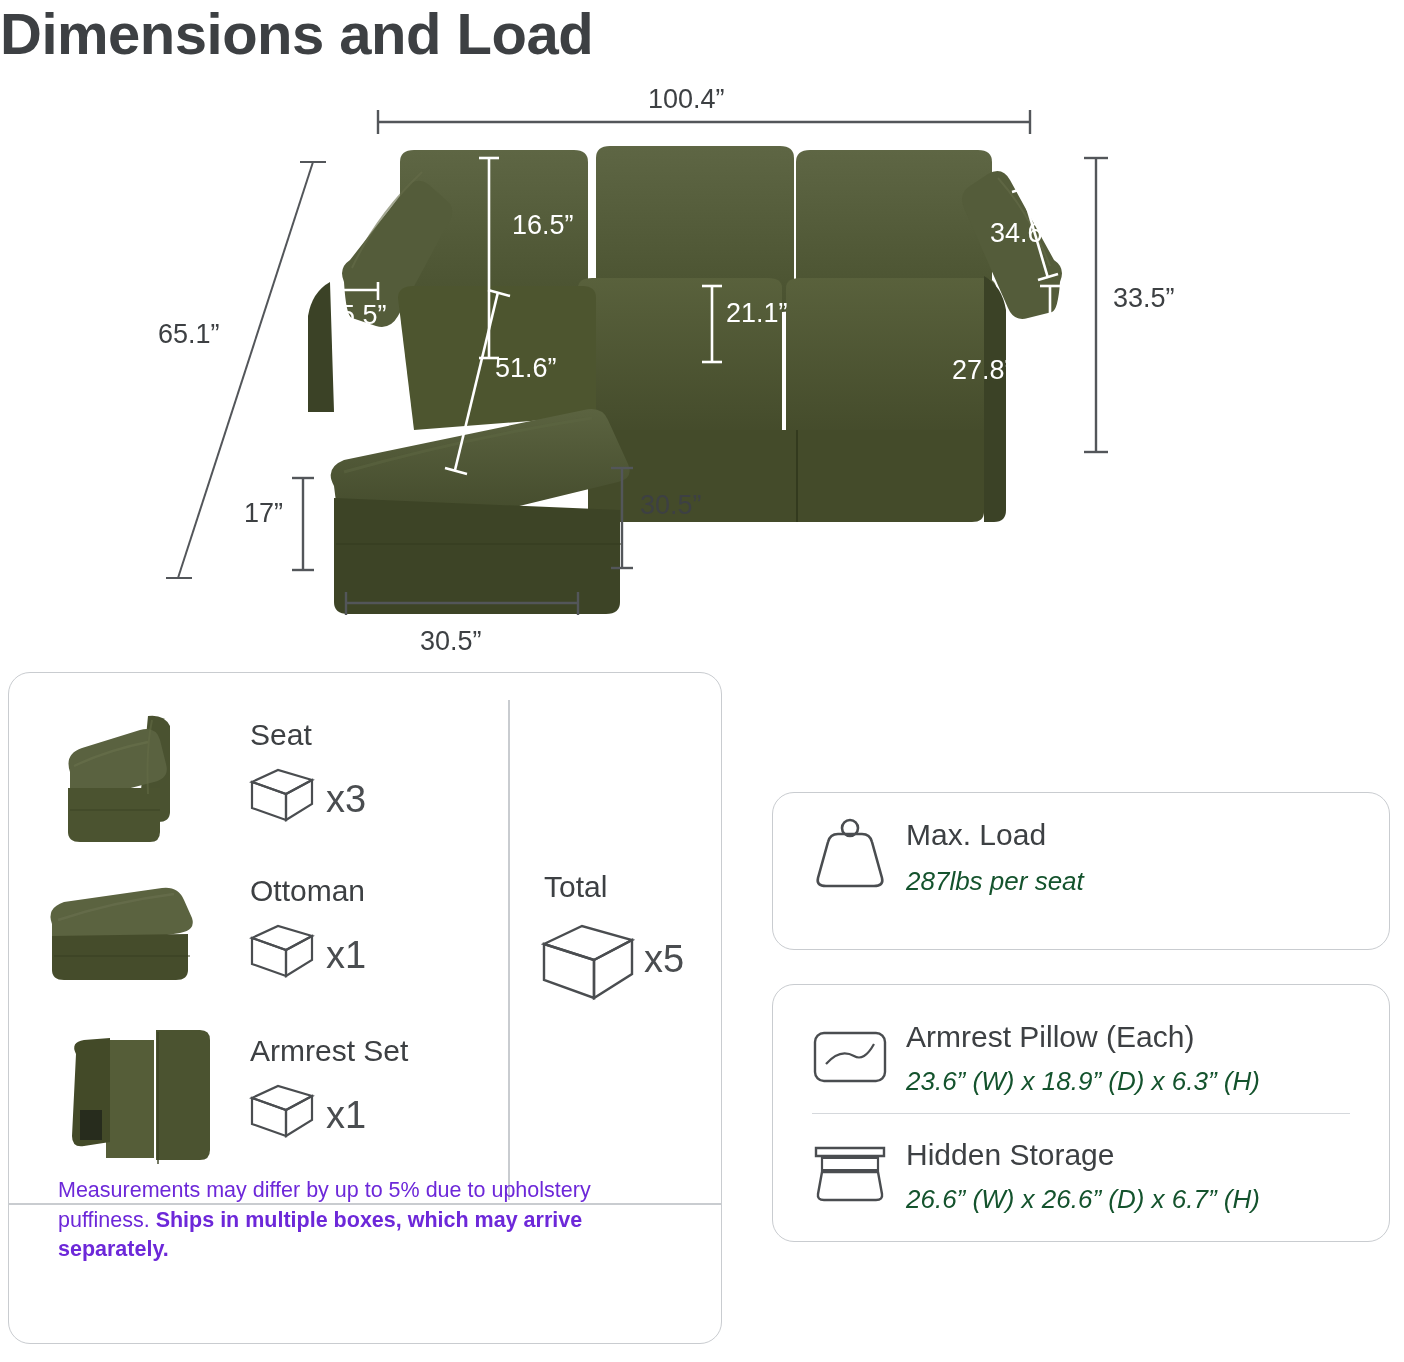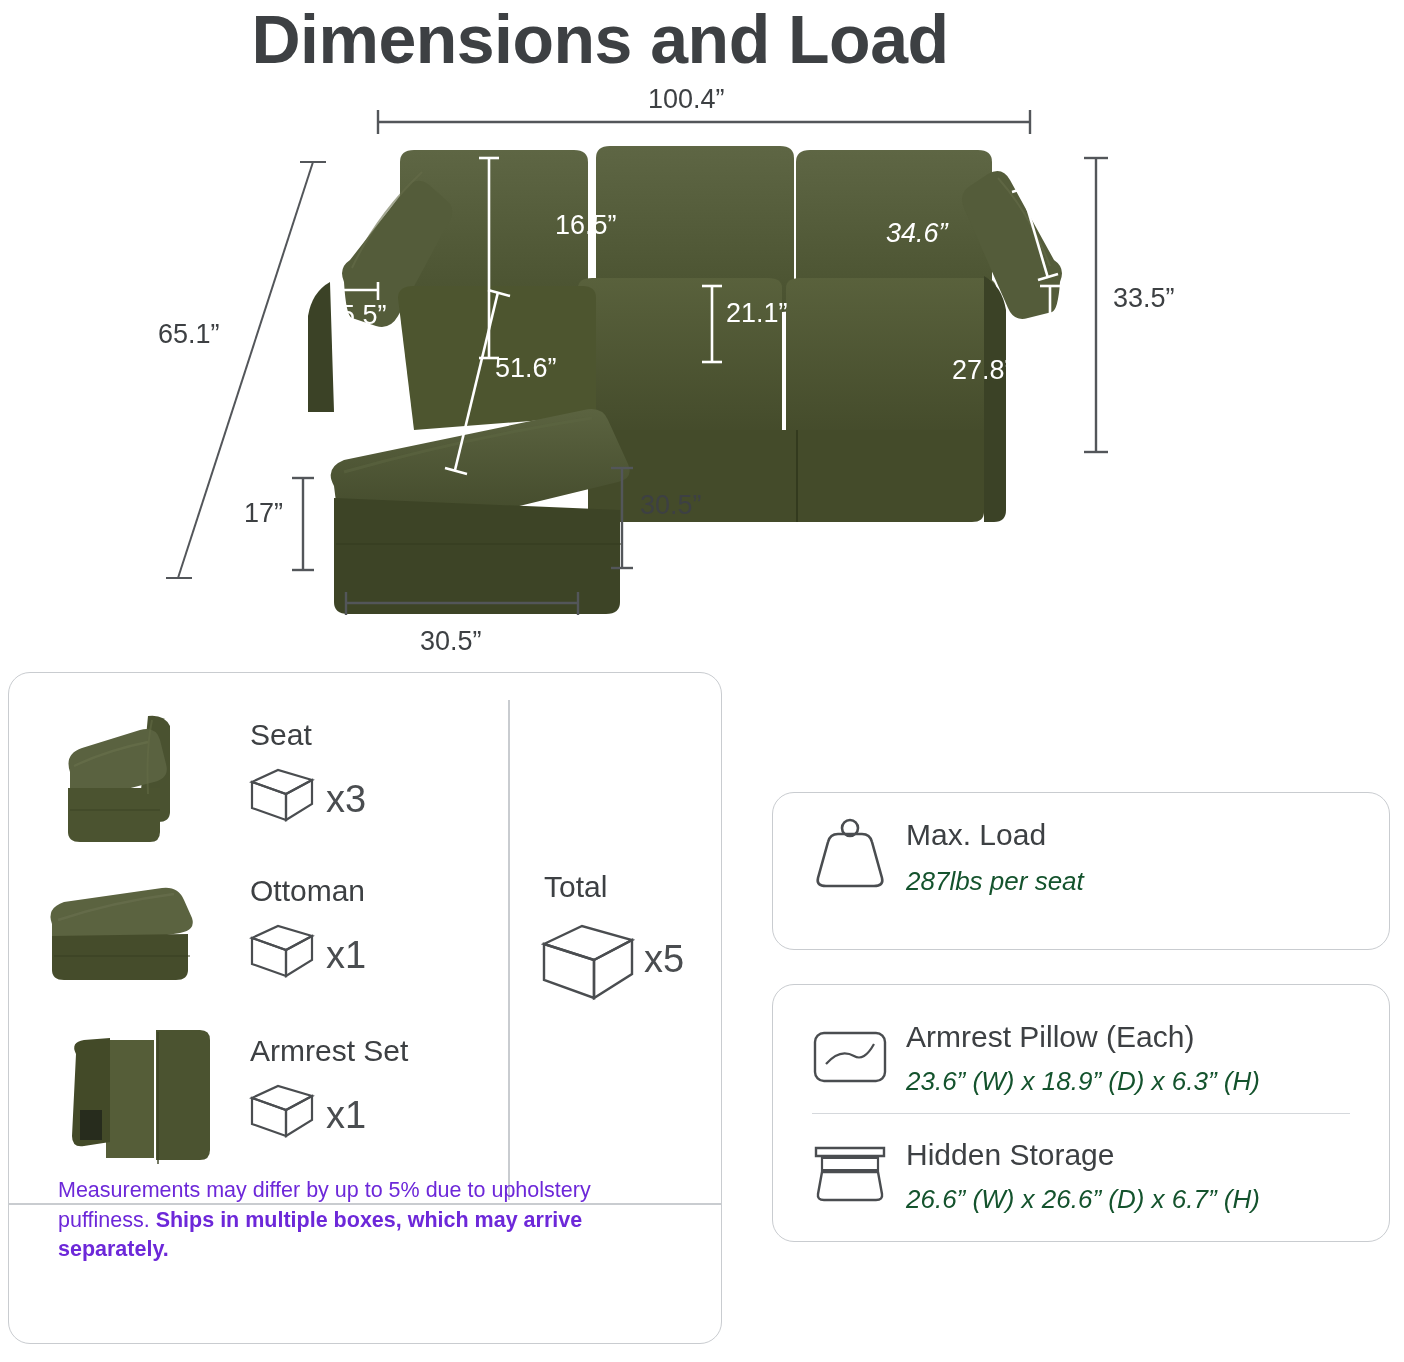--- a/index.html
+++ b/index.html
@@ -15,22 +15,22 @@
     overflow: hidden;
     background: #ffffff;
   }
 
   
   .title {
     position: absolute;
     top: 0px;
     left: 0;
     width: 1200px;
-    text-align: center;
-    font-size: 68px;
+    text-align: left;
+    font-size: 58px;
     font-weight: bold;
     color: #3d4043;
     letter-spacing: -0.5px;
   }
 
   
   .diagram {
     position: absolute;
     top: 70px;
     left: 0;
@@ -230,23 +230,23 @@
       <line x1="622" y1="398" x2="622" y2="498" stroke="#53565a" stroke-width="2.4"></line>
       <line x1="611" y1="398" x2="633" y2="398" stroke="#53565a" stroke-width="2.4"></line>
       <line x1="611" y1="498" x2="633" y2="498" stroke="#53565a" stroke-width="2.4"></line>
 
       <line x1="346" y1="533" x2="578" y2="533" stroke="#53565a" stroke-width="2.4"></line>
       <line x1="346" y1="522" x2="346" y2="545" stroke="#53565a" stroke-width="2.4"></line>
       <line x1="578" y1="522" x2="578" y2="545" stroke="#53565a" stroke-width="2.4"></line>
     </svg>
 
     <div class="dim-label" style="left:648px; top:14px;">100.4”</div>
-    <div class="dim-label white" style="left:512px; top:140px;margin-left:43px;">16.5”</div>
+    <div class="dim-label white" style="left:512px; top:140px;">16.5”</div>
     <div class="dim-label white" style="left:340px; top:230px;">5.5”</div>
-    <div class="dim-label white" style="left:886px; top:148px;font-style:italic;">34.6”</div>
+    <div class="dim-label white" style="left:990px; top:148px;">34.6”</div>
     <div class="dim-label" style="left:1113px; top:213px;">33.5”</div>
     <div class="dim-label white" style="left:726px; top:228px;">21.1”</div>
     <div class="dim-label white" style="left:952px; top:285px;">27.8”</div>
     <div class="dim-label" style="left:158px; top:249px;">65.1”</div>
     <div class="dim-label white" style="left:495px; top:283px;">51.6”</div>
     <div class="dim-label" style="left:244px; top:428px;">17”</div>
     <div class="dim-label" style="left:640px; top:420px;">30.5”</div>
     <div class="dim-label" style="left:420px; top:556px;">30.5”</div>
   </div>
 

